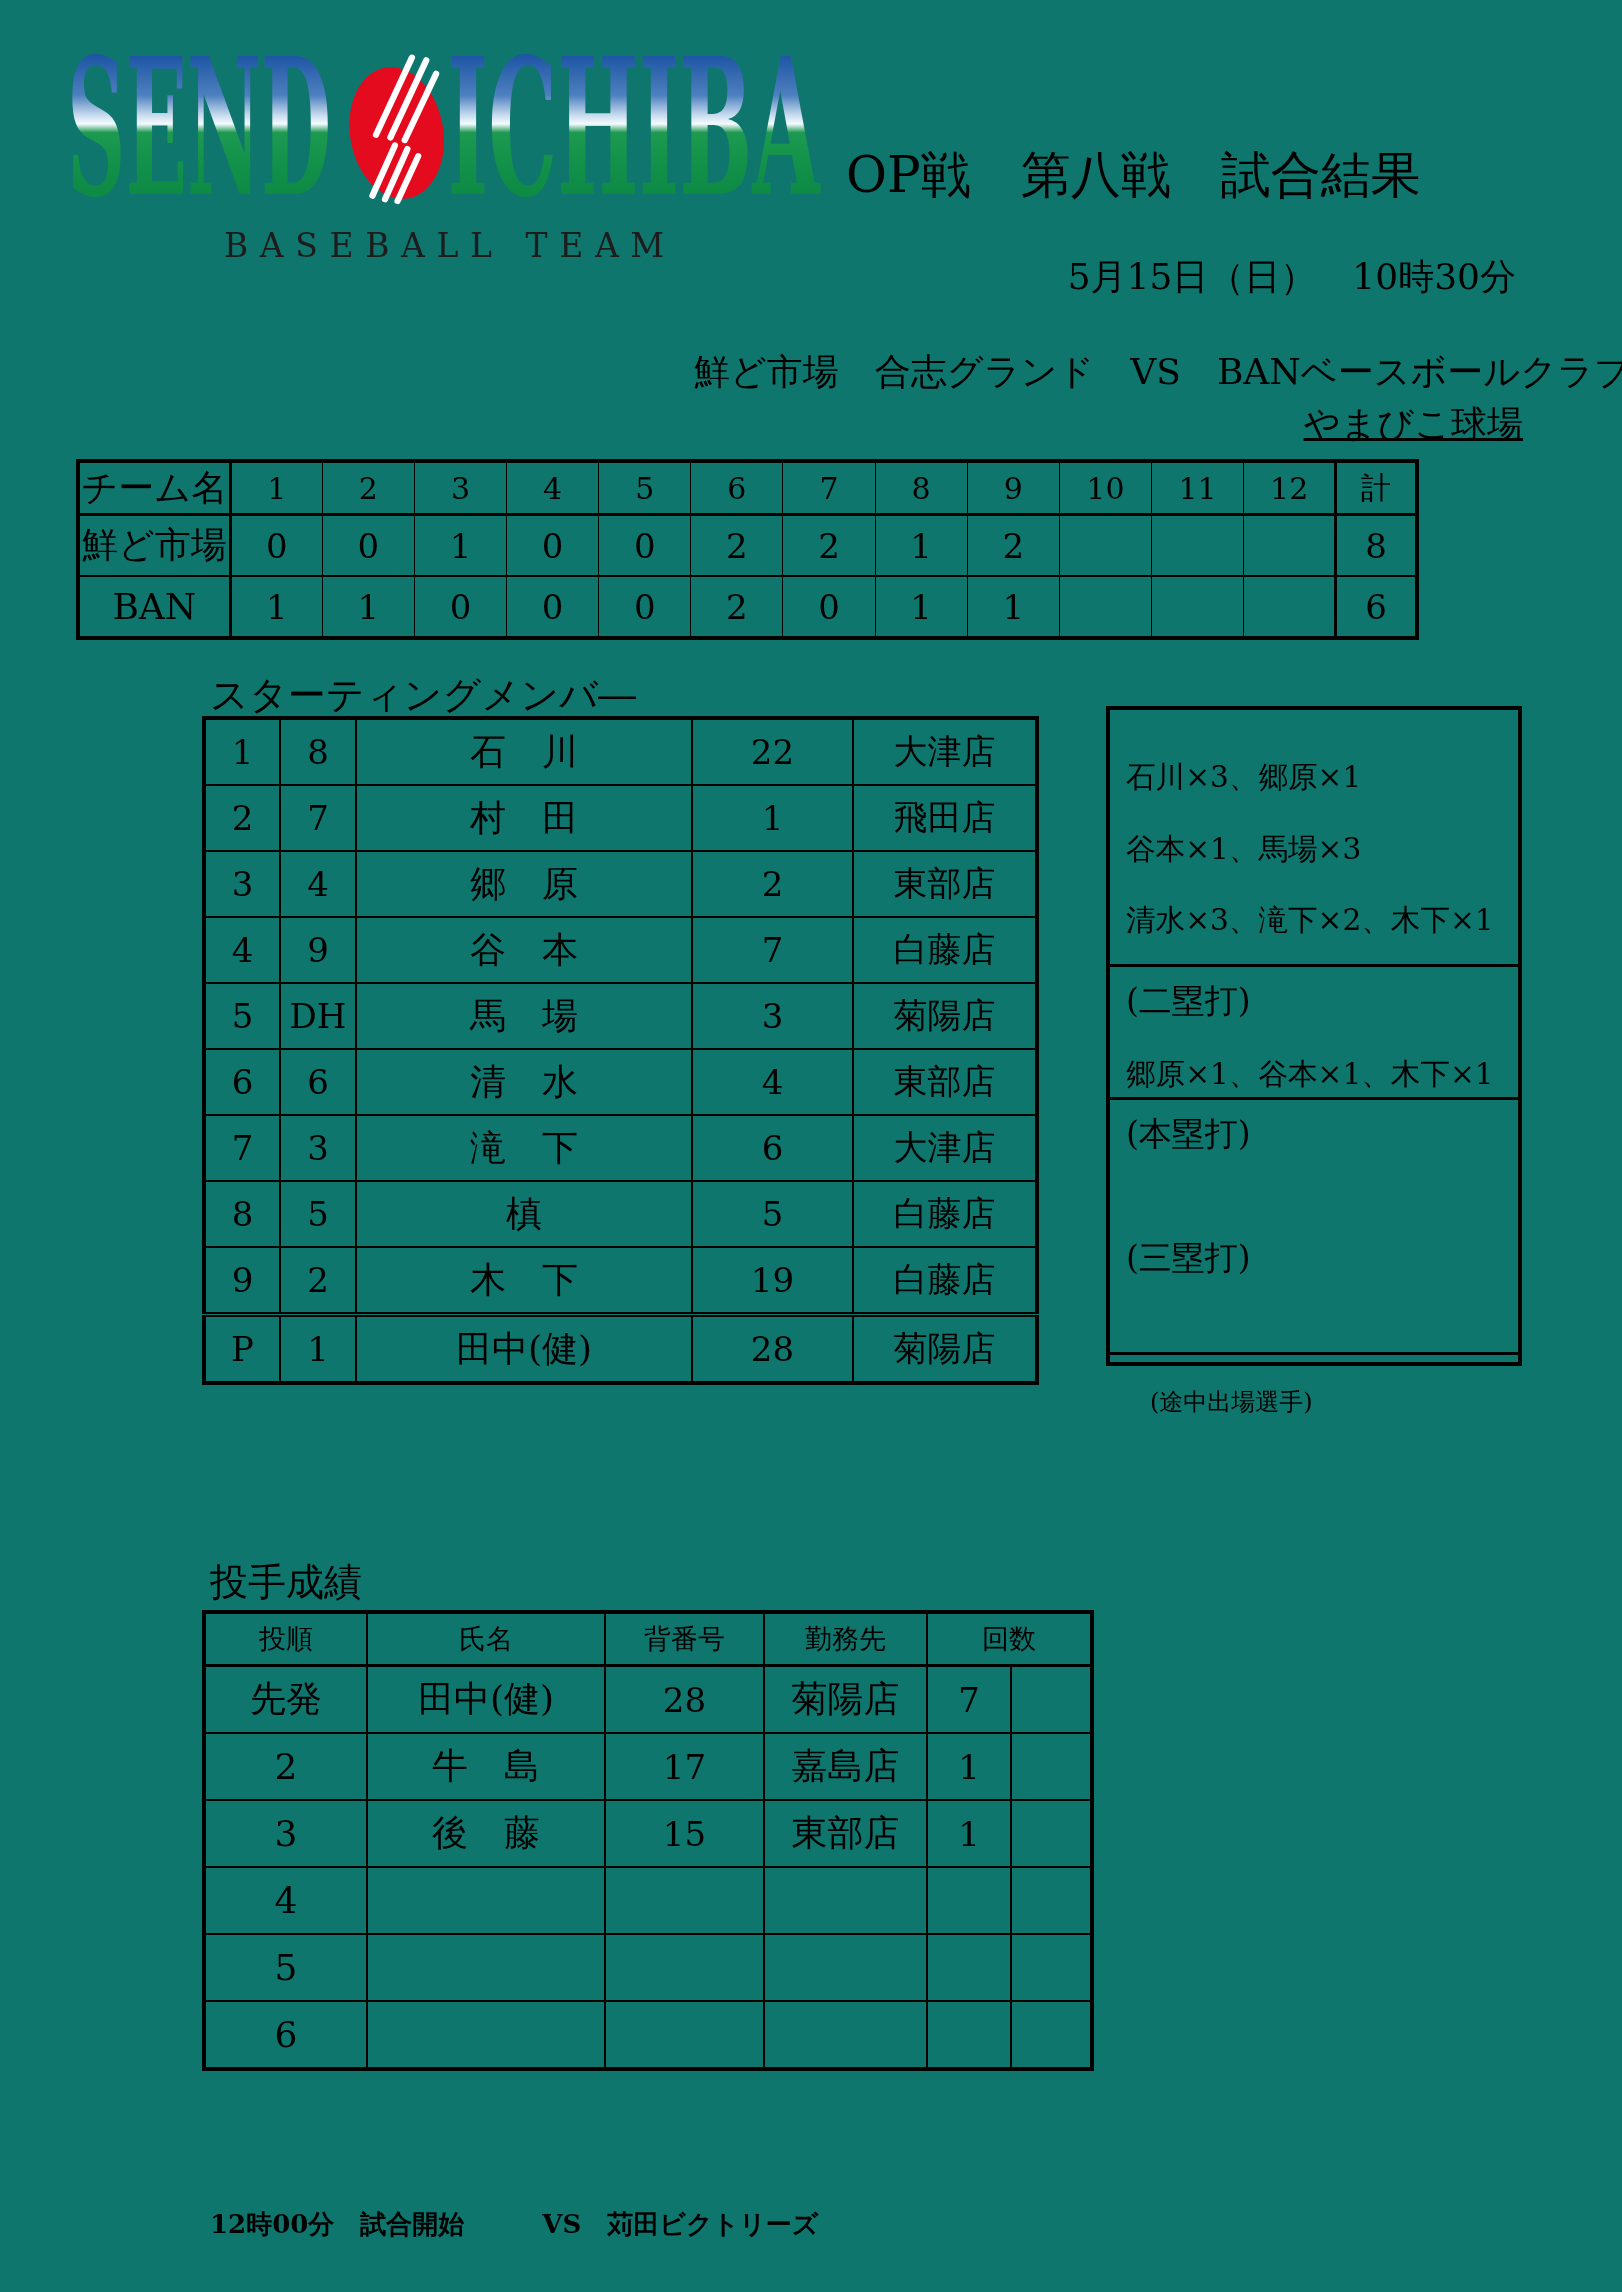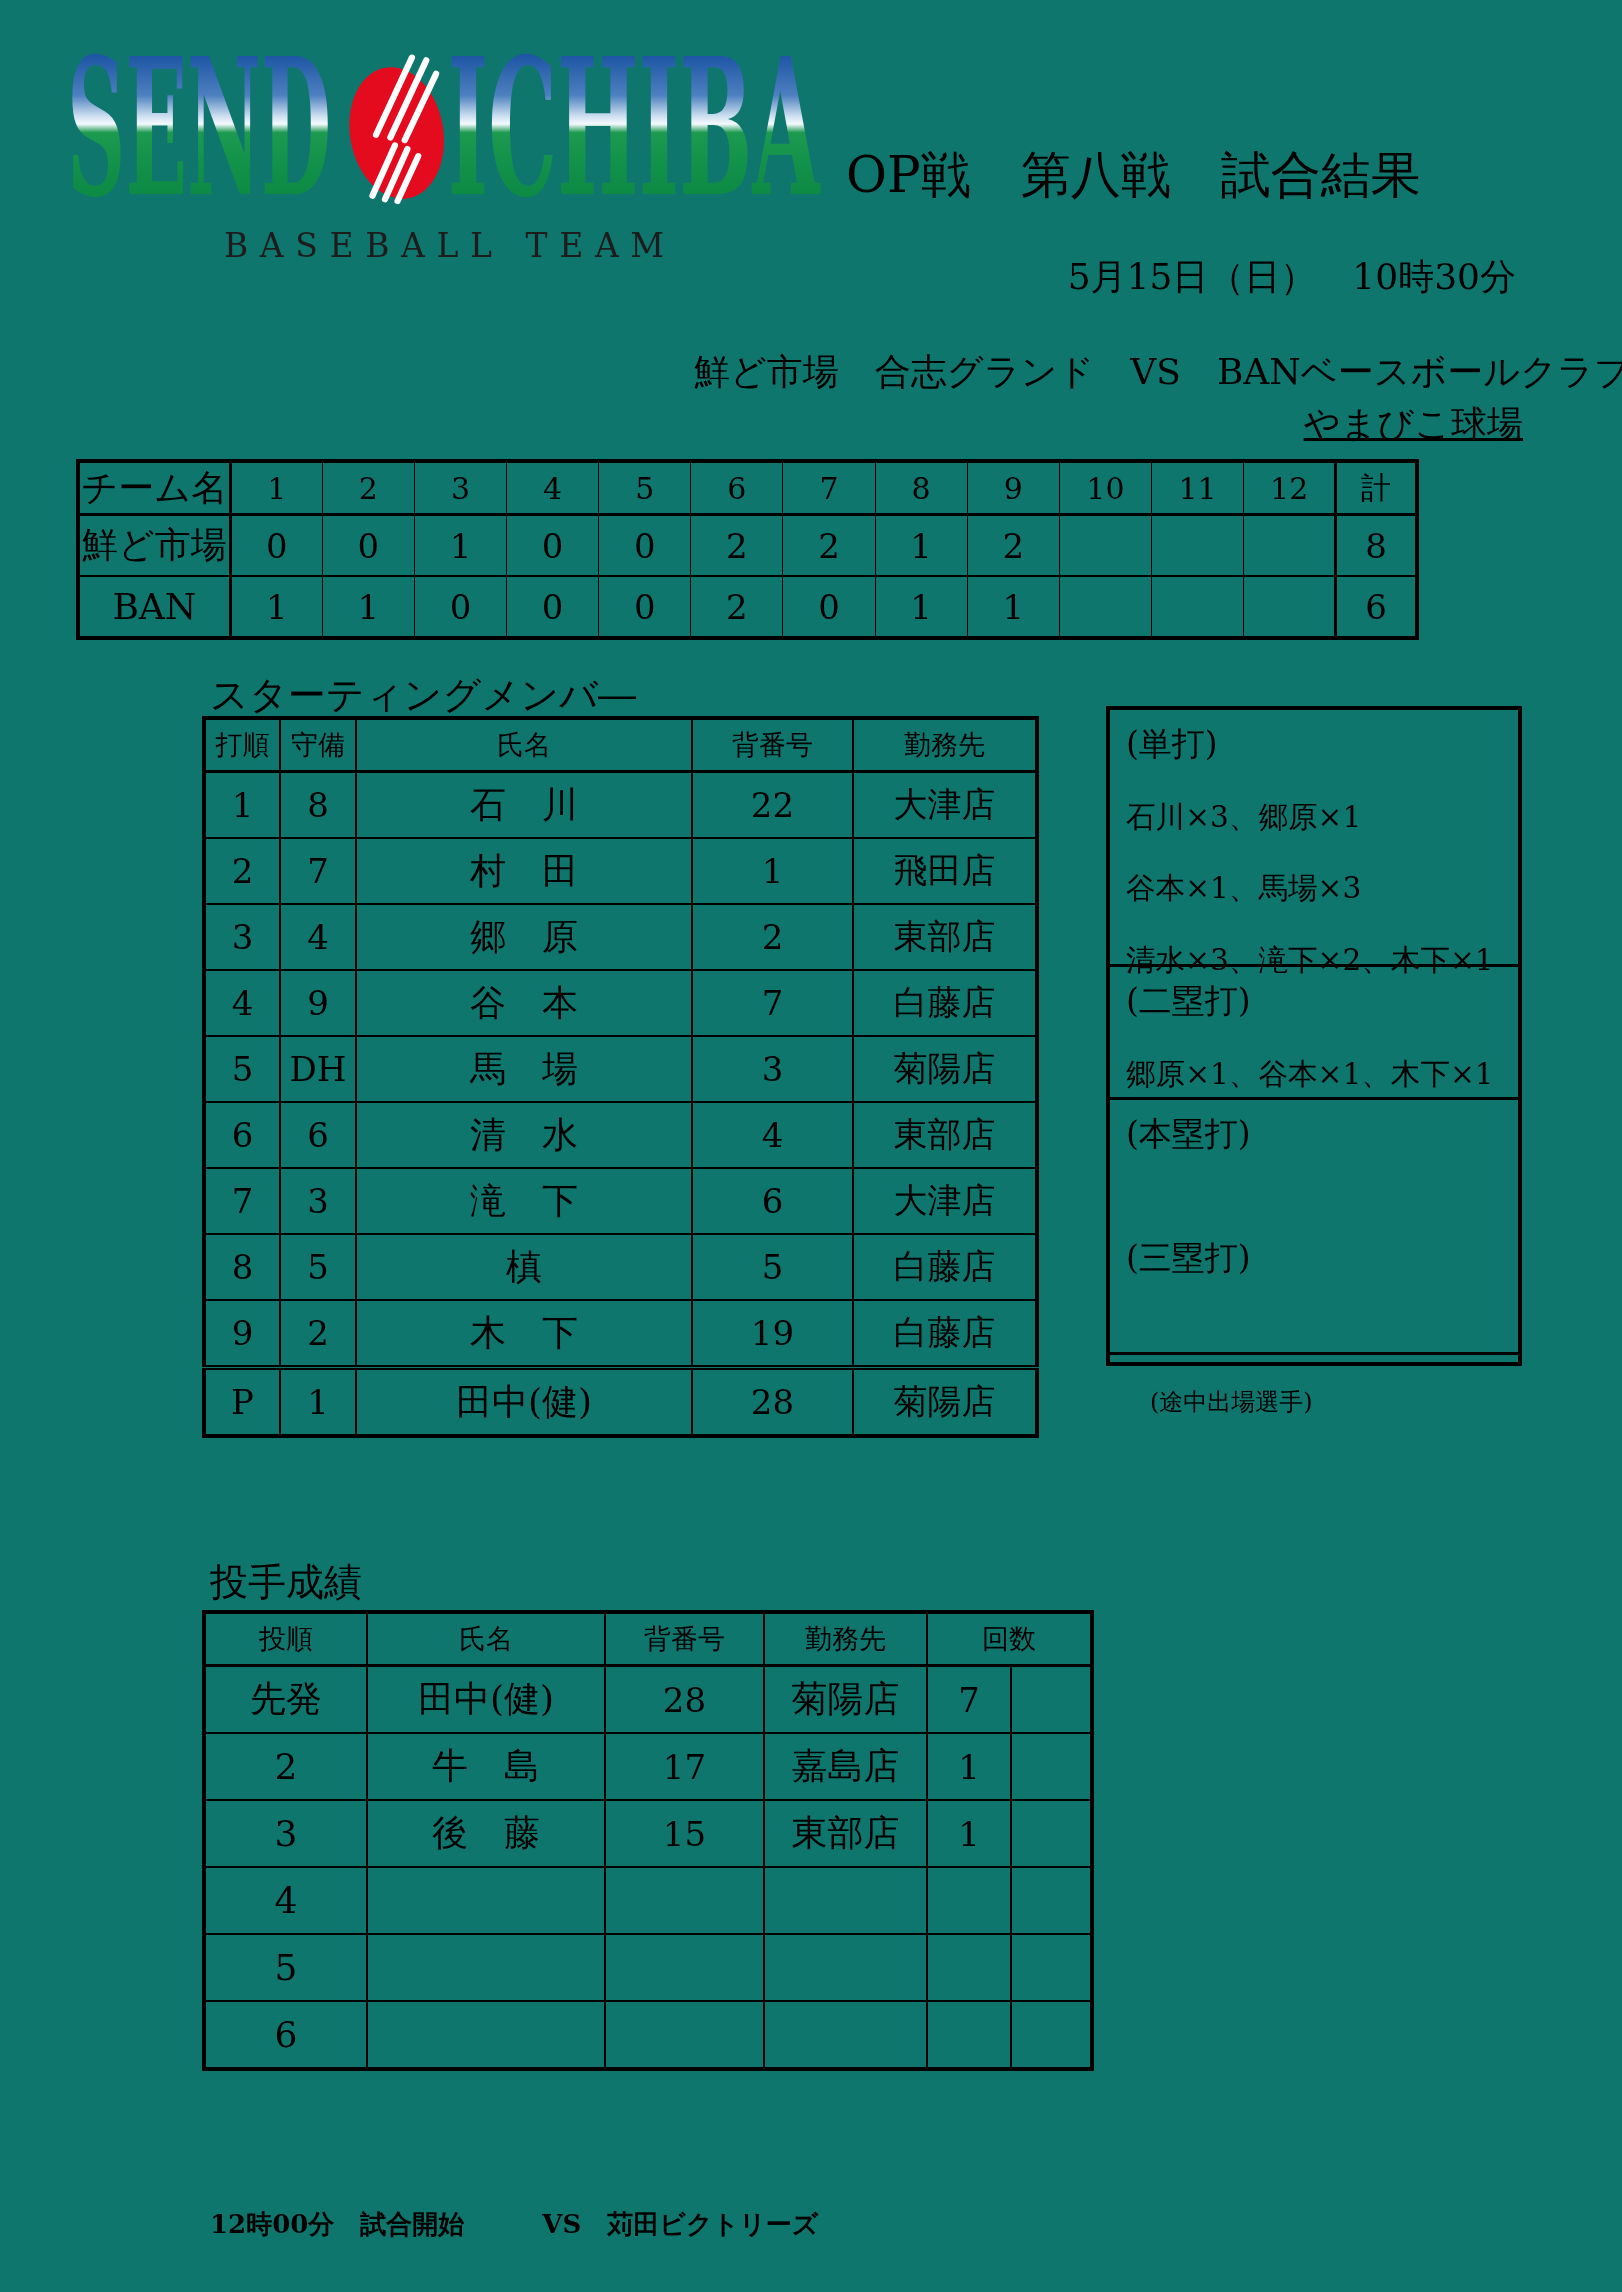--- a/index.html
+++ b/index.html
@@ -175,27 +175,20 @@
   <div class="starting">
     <table>
       <colgroup>
         <col style="width:76px">
           <col style="width:76px">
           <col style="width:336px">
         <col style="width:161px">
           <col style="width:184px">
       </colgroup>
       <tbody>
-          <tr class="hdr">
-        <th>打順</th>
-        <th>守備</th>
-        <th>氏名</th>
-        <th>背番号</th>
-        <th>勤務先</th>
-      </tr>
       <tr class="row">
         <td class="num">1</td>
         <td class="num">8</td>
         <td>石　川</td>
         <td class="num">22</td>
         <td class="num">大津店</td>
       </tr>
       <tr class="row">
         <td class="num">2</td>
         <td class="num">7</td>
@@ -258,21 +251,20 @@
         <td>田中(健)</td>
         <td class="num">28</td>
         <td class="num">菊陽店</td>
       </tr>
     </tbody>
       </table>
   </div>
 
   <div class="hit-panel">
     <div class="hit-section" style="height:257px">
-      <div class="hit-label">(単打)</div>
       <div class="hit-line">石川×3、郷原×1</div>
       <div class="hit-line">谷本×1、馬場×3</div>
       <div class="hit-line">清水×3、滝下×2、木下×1</div>
     </div>
     <div class="hit-section" style="height:133px">
       <div class="hit-label">(二塁打)</div>
       <div class="hit-line">郷原×1、谷本×1、木下×1</div>
     </div>
     <div class="hit-section last" style="height:124px">
       <div class="hit-label">(本塁打)</div>

